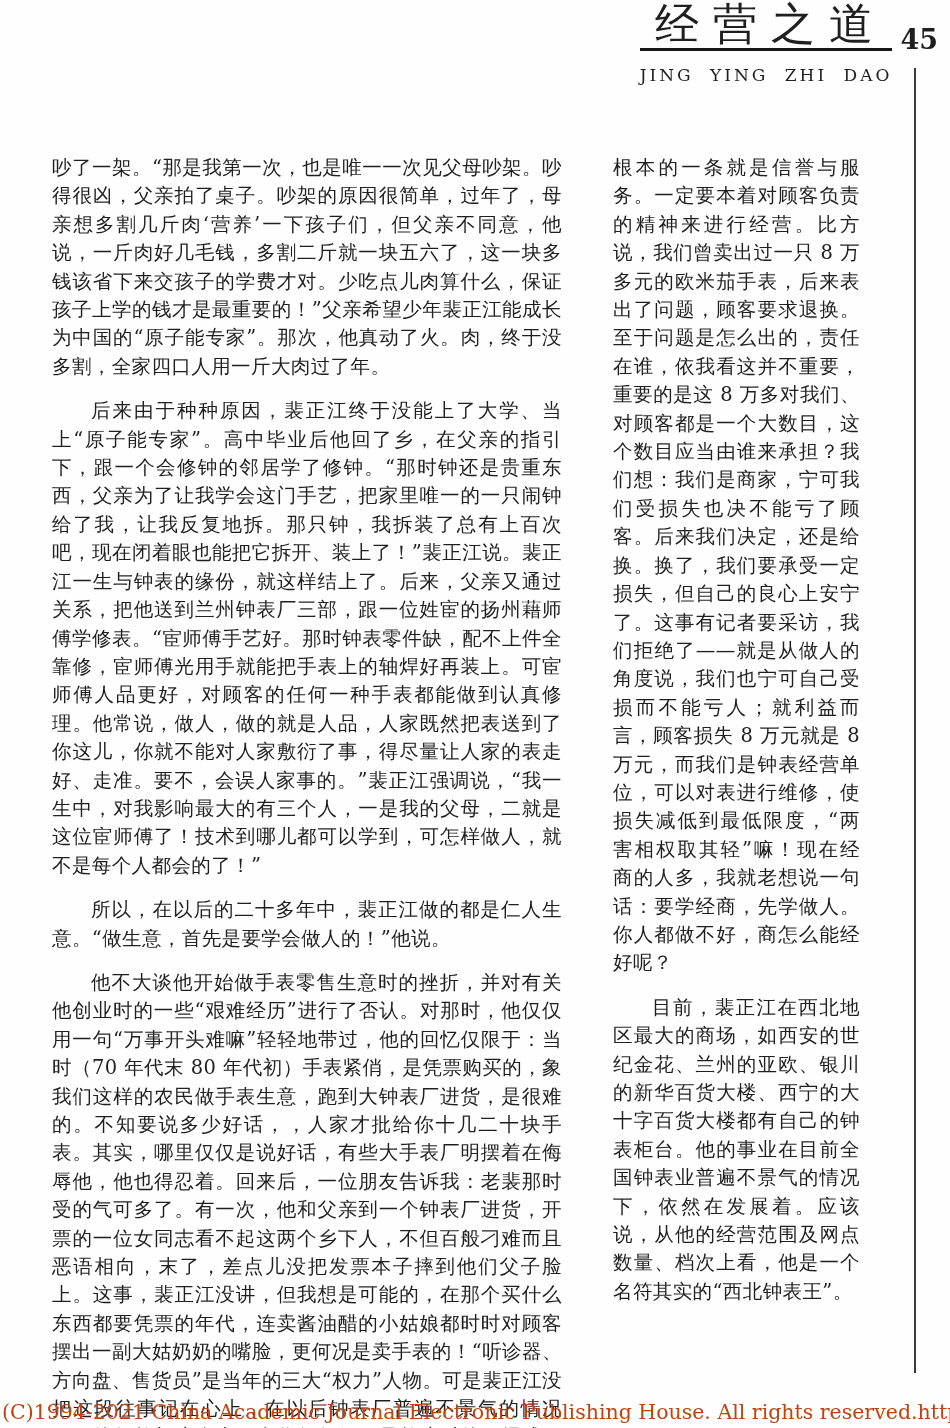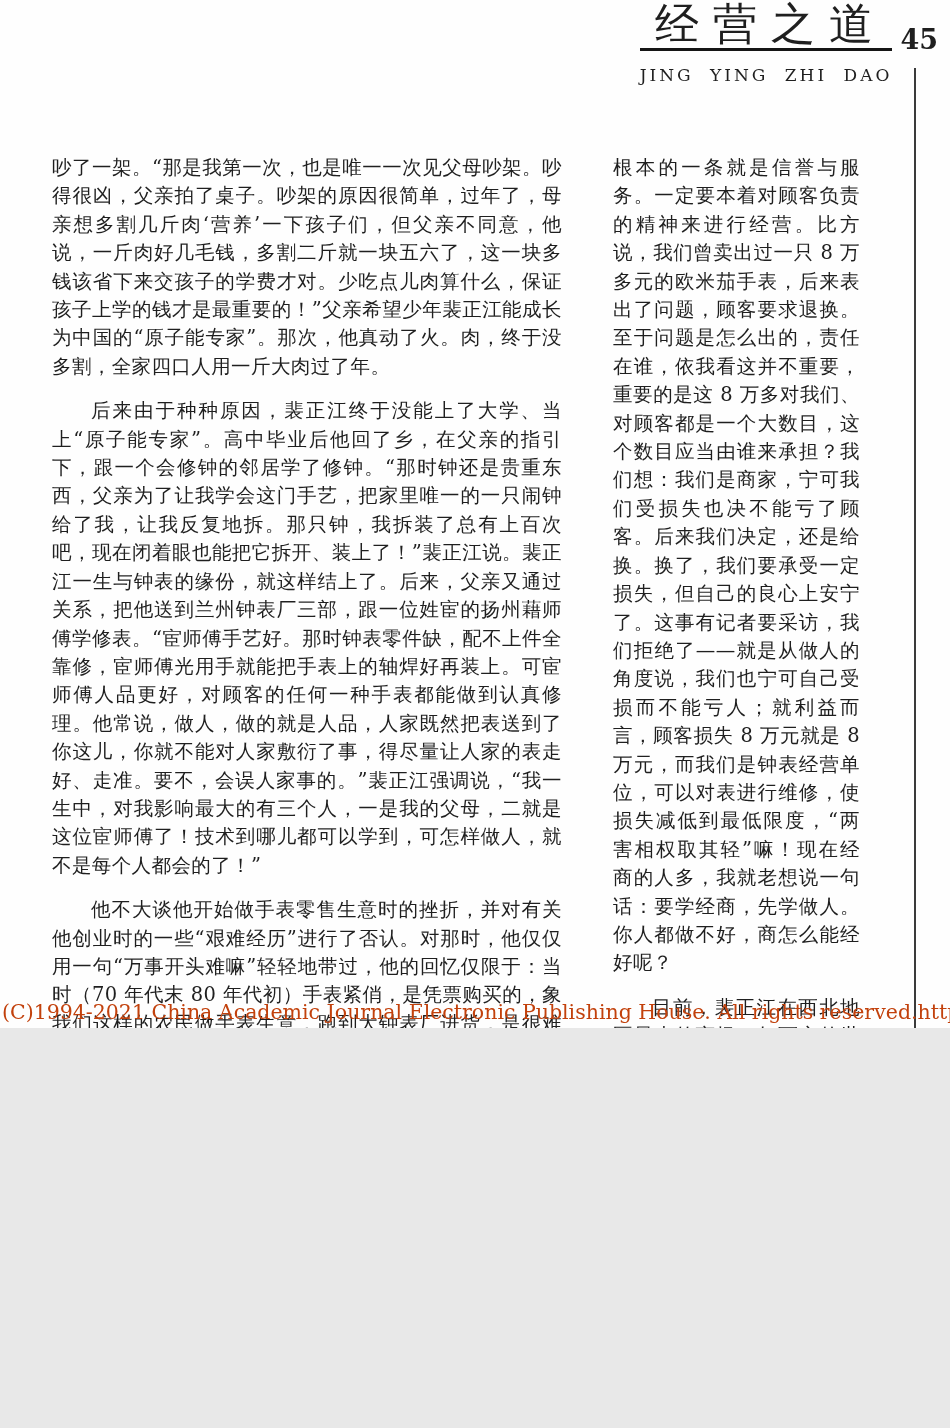--- a/index.html
+++ b/index.html
@@ -1,19 +1,19 @@
 <!DOCTYPE html>
 <html><head>
 <meta charset="utf-8">
 <style>
   * { margin:0; padding:0; box-sizing:border-box; }
   html,body { background:#e8e8e8; }
   .page {
     position:relative;
-    width:950px; height:1028px;
+    width:950px; height:1428px;
     background:#fefefe;
     font-family:"DejaVu Serif","Liberation Serif",serif;
     color:#1f1f1f;
     overflow:hidden;
     margin:0 auto;
   }
   
   .header {
     position:absolute; top:0; right:12px;
     display:flex; align-items:flex-start;
@@ -80,20 +80,21 @@
       <div class="journal-pinyin">JING YING ZHI DAO</div>
     </div>
     <div class="page-number">45</div>
   </div>
 
   <div class="v-rule"></div>
 
   <div class="col col-left">
     <p>吵了一架。“那是我第一次，也是唯一一次见父母吵架。吵得很凶，父亲拍了桌子。吵架的原因很简单，过年了，母亲想多割几斤肉‘营养’一下孩子们，但父亲不同意，他说，一斤肉好几毛钱，多割二斤就一块五六了，这一块多钱该省下来交孩子的学费才对。少吃点儿肉算什么，保证孩子上学的钱才是最重要的！”父亲希望少年裴正江能成长为中国的“原子能专家”。那次，他真动了火。肉，终于没多割，全家四口人用一斤大肉过了年。</p>
     <p class="indent">后来由于种种原因，裴正江终于没能上了大学、当上“原子能专家”。高中毕业后他回了乡，在父亲的指引下，跟一个会修钟的邻居学了修钟。“那时钟还是贵重东西，父亲为了让我学会这门手艺，把家里唯一的一只闹钟给了我，让我反复地拆。那只钟，我拆装了总有上百次吧，现在闭着眼也能把它拆开、装上了！”裴正江说。裴正江一生与钟表的缘份，就这样结上了。后来，父亲又通过关系，把他送到兰州钟表厂三部，跟一位姓宦的扬州藉师傅学修表。“宦师傅手艺好。那时钟表零件缺，配不上件全靠修，宦师傅光用手就能把手表上的轴焊好再装上。可宦师傅人品更好，对顾客的任何一种手表都能做到认真修理。他常说，做人，做的就是人品，人家既然把表送到了你这儿，你就不能对人家敷衍了事，得尽量让人家的表走好、走准。要不，会误人家事的。”裴正江强调说，“我一生中，对我影响最大的有三个人，一是我的父母，二就是这位宦师傅了！技术到哪儿都可以学到，可怎样做人，就不是每个人都会的了！”</p>
+    <p class="indent">所以，在以后的二十多年中，裴正江做的都是仁人生意。“做生意，首先是要学会做人的！”他说。</p>
     <p class="indent">他不大谈他开始做手表零售生意时的挫折，并对有关他创业时的一些“艰难经历”进行了否认。对那时，他仅仅用一句“万事开头难嘛”轻轻地带过，他的回忆仅限于：当时（70 年代末 80 年代初）手表紧俏，是凭票购买的，象我们这样的农民做手表生意，跑到大钟表厂进货，是很难的。不知要说多少好话，，人家才批给你十几二十块手表。其实，哪里仅仅是说好话，有些大手表厂明摆着在侮辱他，他也得忍着。回来后，一位朋友告诉我：老裴那时受的气可多了。有一次，他和父亲到一个钟表厂进货，开票的一位女同志看不起这两个乡下人，不但百般刁难而且恶语相向，末了，差点儿没把发票本子摔到他们父子脸上。这事，裴正江没讲，但我想是可能的，在那个买什么东西都要凭票的年代，连卖酱油醋的小姑娘都时时对顾客摆出一副大姑奶奶的嘴脸，更何况是卖手表的！“听诊器、方向盘、售货员”是当年的三大“权力”人物。可是裴正江没把这段往事记在心上，在以后钟表厂普遍不景气的情况下，他仍然与这个表厂合作得很好，虽然这时他已经成了全国著名的钟表销售“大王”。“一个好的商人，必须彻底抛弃‘势利’二字。生意场上讲的是个义气，决不能因为你走运了别人倒霉了而再过去踢人家一脚。这既不是一个好商人的行为，也不符合做人的准则。‘赚钱生意仁义做’，只有这样，你的生意才能发展。”裴正江说，这“也是我父亲一向的为人处世原则。我只不过是在遵从着父亲的做人原则在做生意而已。”</p>
 
   </div>
 
   <div class="col col-right">
     <p>根本的一条就是信誉与服务。一定要本着对顾客负责的精神来进行经营。比方说，我们曾卖出过一只 8 万多元的欧米茄手表，后来表出了问题，顾客要求退换。至于问题是怎么出的，责任在谁，依我看这并不重要，重要的是这 8 万多对我们、对顾客都是一个大数目，这个数目应当由谁来承担？我们想：我们是商家，宁可我们受损失也决不能亏了顾客。后来我们决定，还是给换。换了，我们要承受一定损失，但自己的良心上安宁了。这事有记者要采访，我们拒绝了——就是从做人的角度说，我们也宁可自己受损而不能亏人；就利益而言，顾客损失 8 万元就是 8 万元，而我们是钟表经营单位，可以对表进行维修，使损失减低到最低限度，“两害相权取其轻”嘛！现在经商的人多，我就老想说一句话：要学经商，先学做人。你人都做不好，商怎么能经好呢？</p>
     <p class="indent">目前，裴正江在西北地区最大的商场，如西安的世纪金花、兰州的亚欧、银川的新华百货大楼、西宁的大十字百货大楼都有自己的钟表柜台。他的事业在目前全国钟表业普遍不景气的情况下，依然在发展着。应该说，从他的经营范围及网点数量、档次上看，他是一个名符其实的“西北钟表王”。</p>
 
   </div>
 

